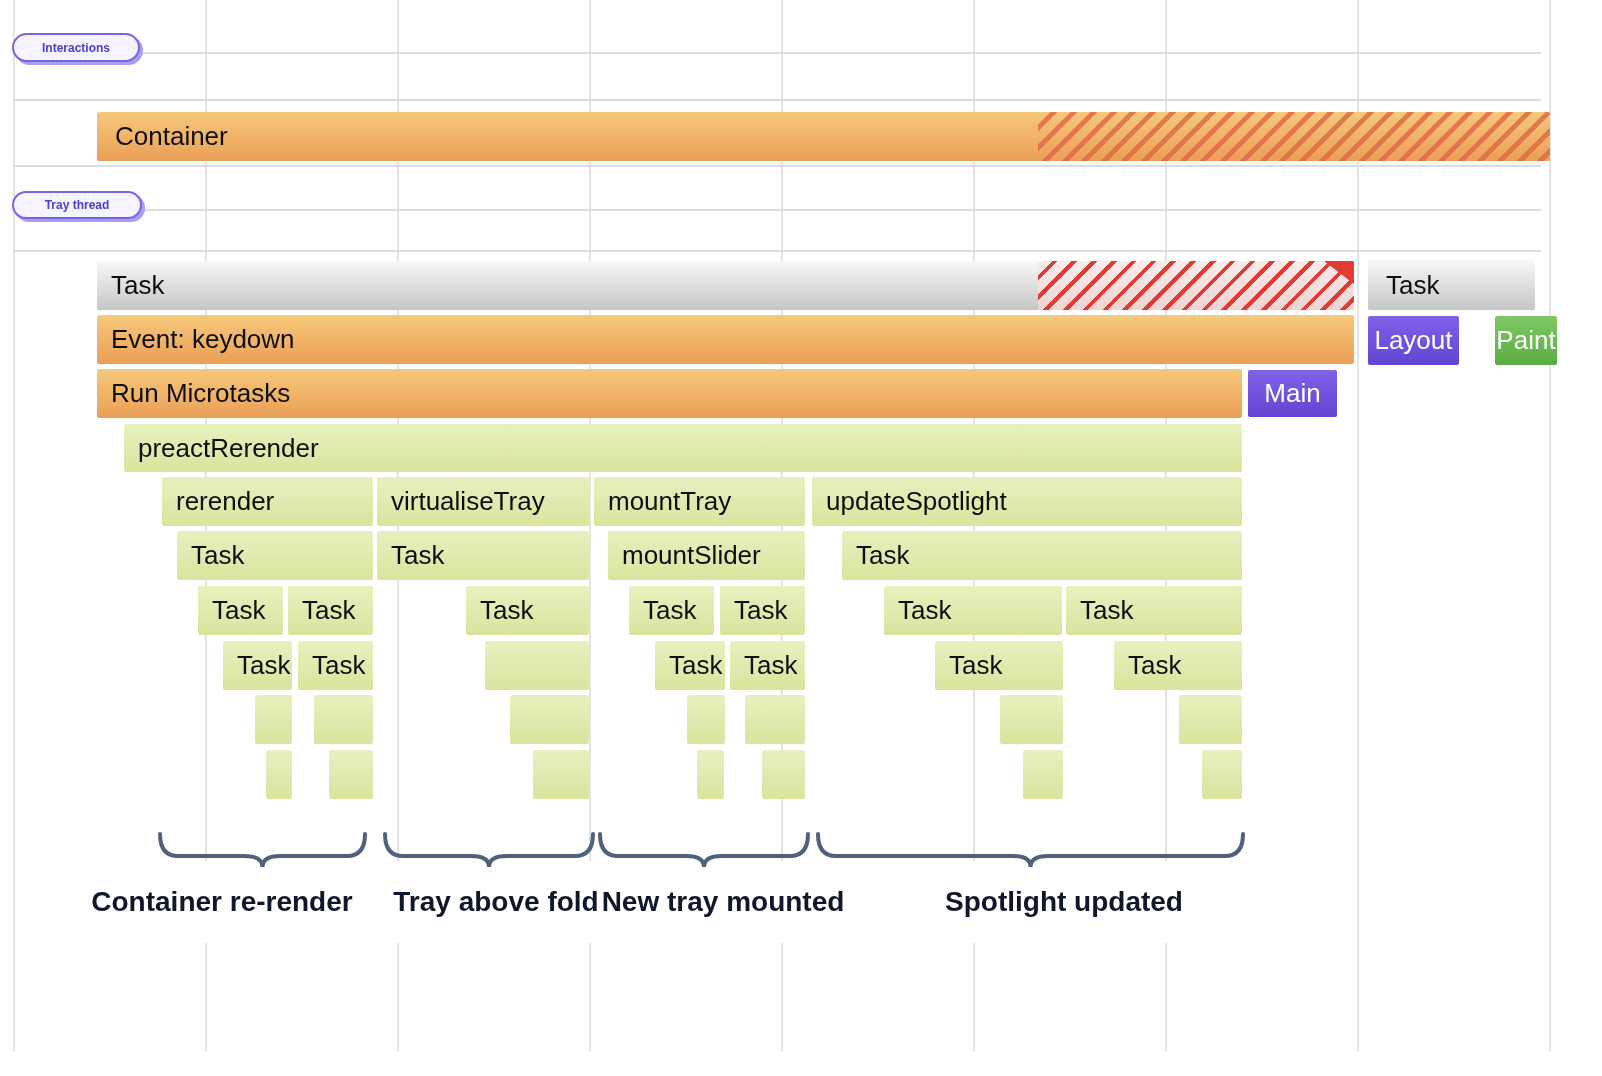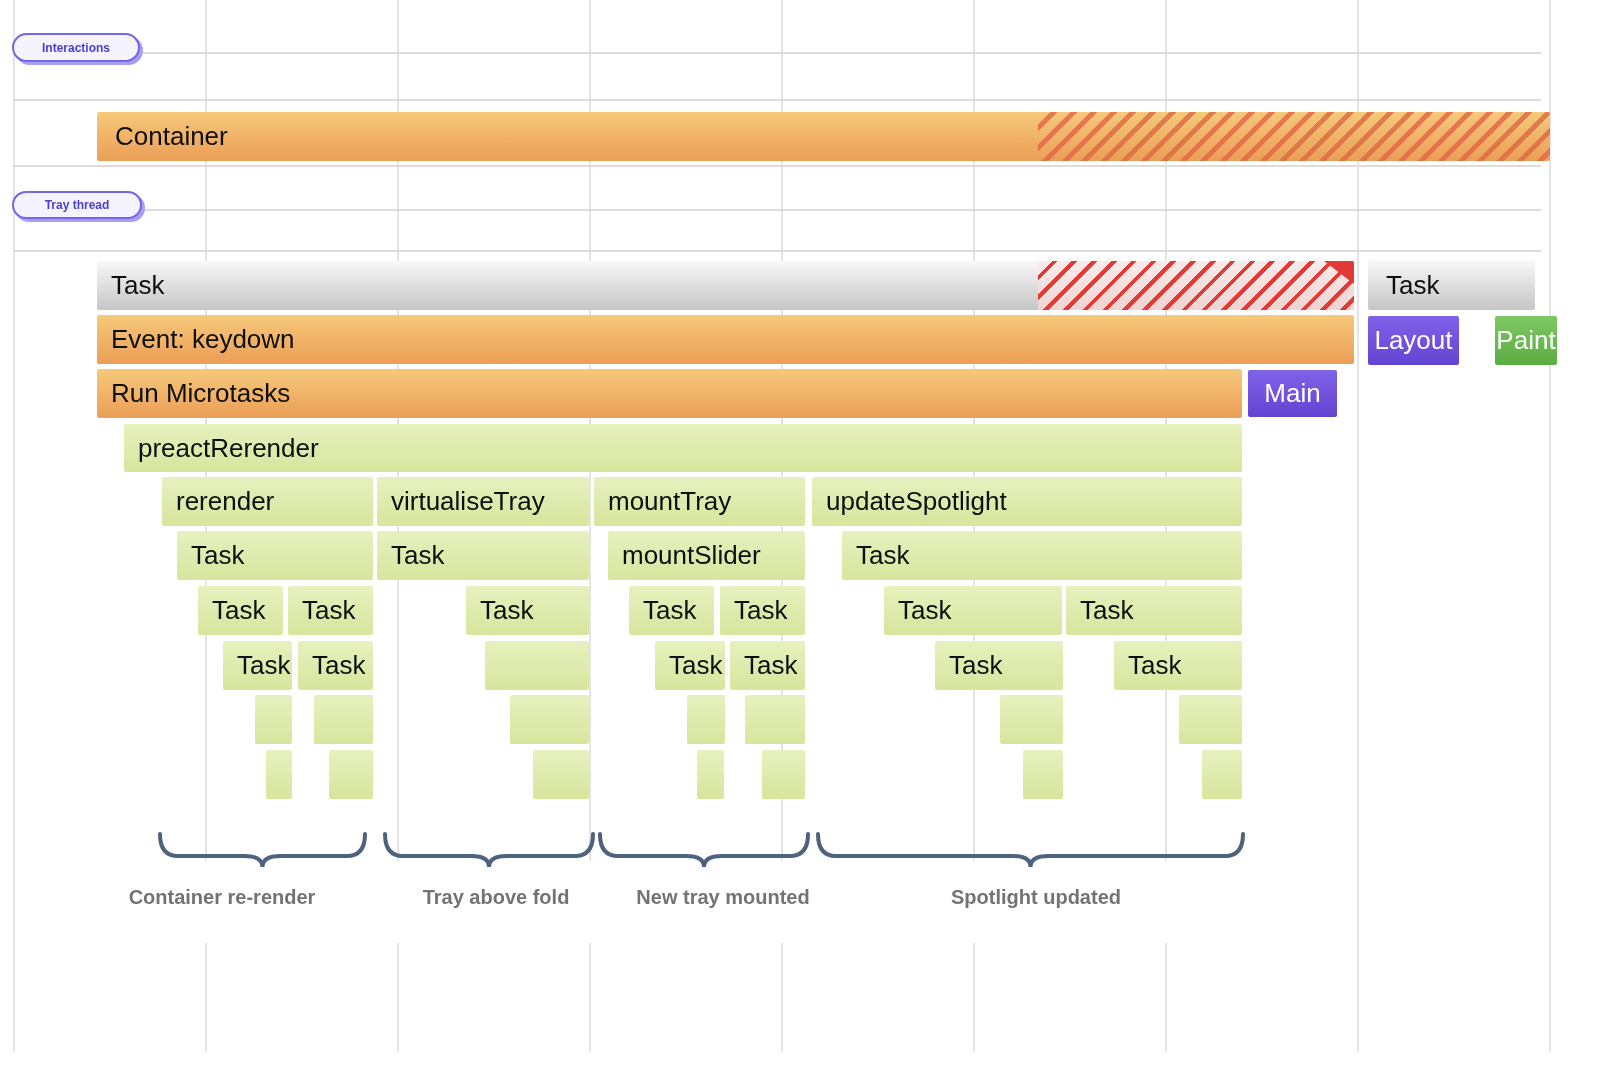--- a/index.html
+++ b/index.html
@@ -37,21 +37,21 @@
     background:#e23a35;clip-path:polygon(0 0,100% 0,100% 100%);z-index:3;
   }
   .pill{
     position:absolute;display:flex;align-items:center;justify-content:center;
     border:2.5px solid #7366e8;background:#f5f3ff;color:#4a3fd0;
     font-size:12px;font-weight:700;border-radius:16px;box-sizing:border-box;
     box-shadow:3px 3px 0 0 #a79ff2;z-index:4;
   }
   .anno{
     position:absolute;transform:translateX(-50%);
-    font-size:20px;font-weight:700;color:#737373;white-space:nowrap;z-index:6;
+    font-size:28px;font-weight:700;color:#0f172a;white-space:nowrap;z-index:6;
   }
   #brace-svg{position:absolute;left:0;top:0;z-index:6;}
   .layer{position:absolute;inset:0;}
 </style>
 </head>
 <body>
 
 <div id="stage">
 
   <div class="layer">
@@ -160,16 +160,16 @@
       <path d="M 160 834 Q 160 856 178 856 L 244.5 856 Q 262.5 856 262.5 867 Q 262.5 856 280.5 856 L 347 856 Q 365 856 365 834" fill="none" stroke="#4e627e" stroke-width="4" stroke-linecap="round"></path>
       <path d="M 385 834 Q 385 856 403 856 L 471 856 Q 489 856 489 867 Q 489 856 507 856 L 575 856 Q 593 856 593 834" fill="none" stroke="#4e627e" stroke-width="4" stroke-linecap="round"></path>
       <path d="M 600 834 Q 600 856 618 856 L 686 856 Q 704 856 704 867 Q 704 856 722 856 L 790 856 Q 808 856 808 834" fill="none" stroke="#4e627e" stroke-width="4" stroke-linecap="round"></path>
       <path d="M 818 834 Q 818 856 836 856 L 1012.5 856 Q 1030.5 856 1030.5 867 Q 1030.5 856 1048.5 856 L 1225 856 Q 1243 856 1243 834" fill="none" stroke="#4e627e" stroke-width="4" stroke-linecap="round"></path>
     </svg>
 
   <div class="layer">
       <div class="anno" style="left: 222px; top: 886px;">Container re-render</div>
       <div class="anno" style="left: 496px; top: 886px;">Tray above fold</div>
       <div class="anno" style="left: 723px; top: 886px;">New tray mounted</div>
-      <div class="anno" style="left: 1036px; top: 886px;">Spotlight updated</div>
+      <div class="anno" style="left: 1064px; top: 886px;">Spotlight updated</div>
     </div>
 
 </div>
 
 </body></html>

